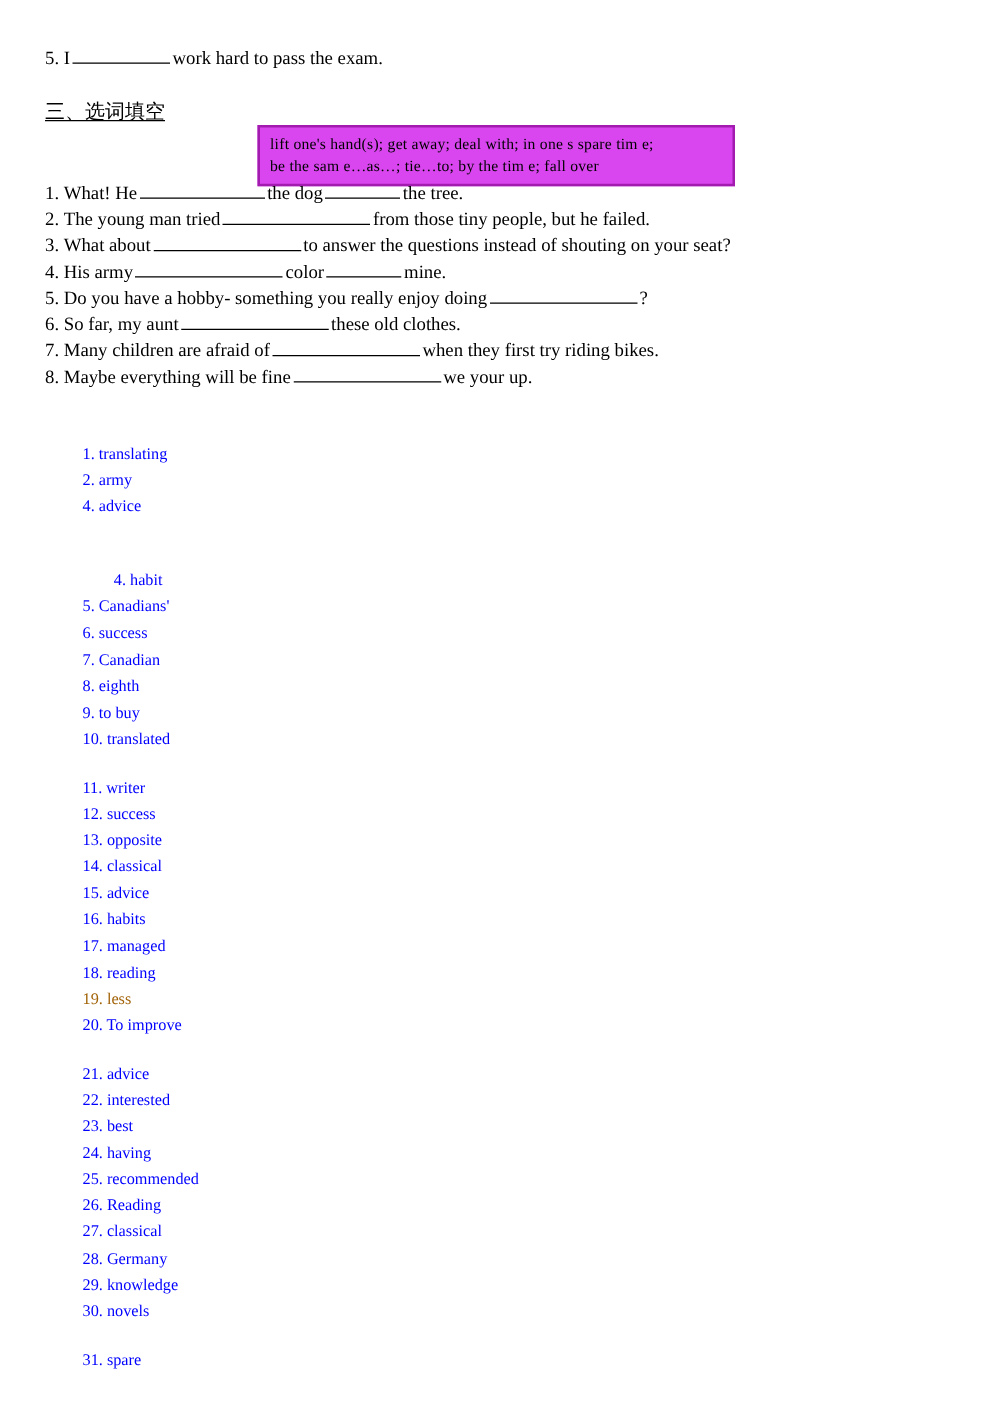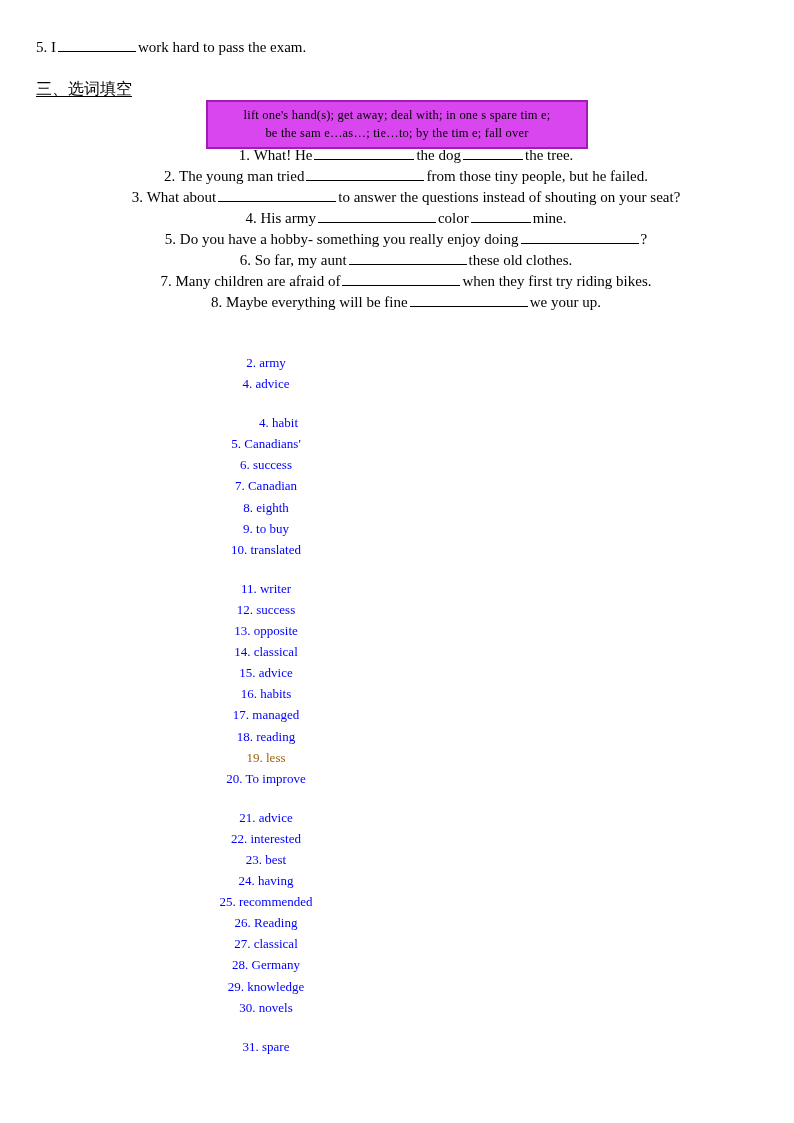--- a/index.html
+++ b/index.html
@@ -15,21 +15,20 @@
     font-family: "Liberation Serif", "DejaVu Serif", serif;
     color: #000000;
     overflow: hidden;
   }
   .page {
     position: relative;
     width: 794px;
     height: 993px;
     padding: 0;
     box-sizing: border-box;
-    text-align: center;
   }
 
   
   .carry-line {
     position: absolute;
     left: 36px;
     top: 37px;
     font-size: 15px;
     line-height: 20px;
     white-space: nowrap;
@@ -101,20 +100,21 @@
     color: #0000ff;
   }
   .ans-item {
     font-size: 13px;
     line-height: 21.1px;
     color: #0000ff;
     white-space: nowrap;
   }
   .ans-item.indented {
     padding-left: 25px;
+    margin-top: 20px;
   }
   .ans-gap {
     height: 18px;
   }
 </style>
 </head>
 <body>
 
 <div class="page">
 
@@ -141,20 +141,21 @@
 
     <div class="q-line"><span>6.</span>&nbsp;<span>So far, my aunt</span><span class="blank w-xl"></span><span>these old clothes.</span></div>
 
     <div class="q-line"><span>7.</span>&nbsp;<span>Many children are afraid of</span><span class="blank w-xl"></span><span>when they first try riding bikes.</span></div>
 
     <div class="q-line"><span>8.</span>&nbsp;<span>Maybe everything will be fine</span><span class="blank w-xl"></span><span>we your up.</span></div>
 
   </div>
 
   <div class="answers" id="answers-root">
+      <div class="ans-item" style="color: rgb(0, 0, 255);">1. translating</div>
       <div class="ans-item" style="color: rgb(0, 0, 255);">2. army</div>
       <div class="ans-item" style="color: rgb(0, 0, 255);">4. advice</div>
       <div class="ans-gap"></div>
       <div class="ans-item indented" style="color: rgb(0, 0, 255);">4. habit</div>
       <div class="ans-item" style="color: rgb(0, 0, 255);">5. Canadians'</div>
       <div class="ans-item" style="color: rgb(0, 0, 255);">6. success</div>
       <div class="ans-item" style="color: rgb(0, 0, 255);">7. Canadian</div>
       <div class="ans-item" style="color: rgb(0, 0, 255);">8. eighth</div>
       <div class="ans-item" style="color: rgb(0, 0, 255);">9. to buy</div>
       <div class="ans-item" style="color: rgb(0, 0, 255);">10. translated</div>

